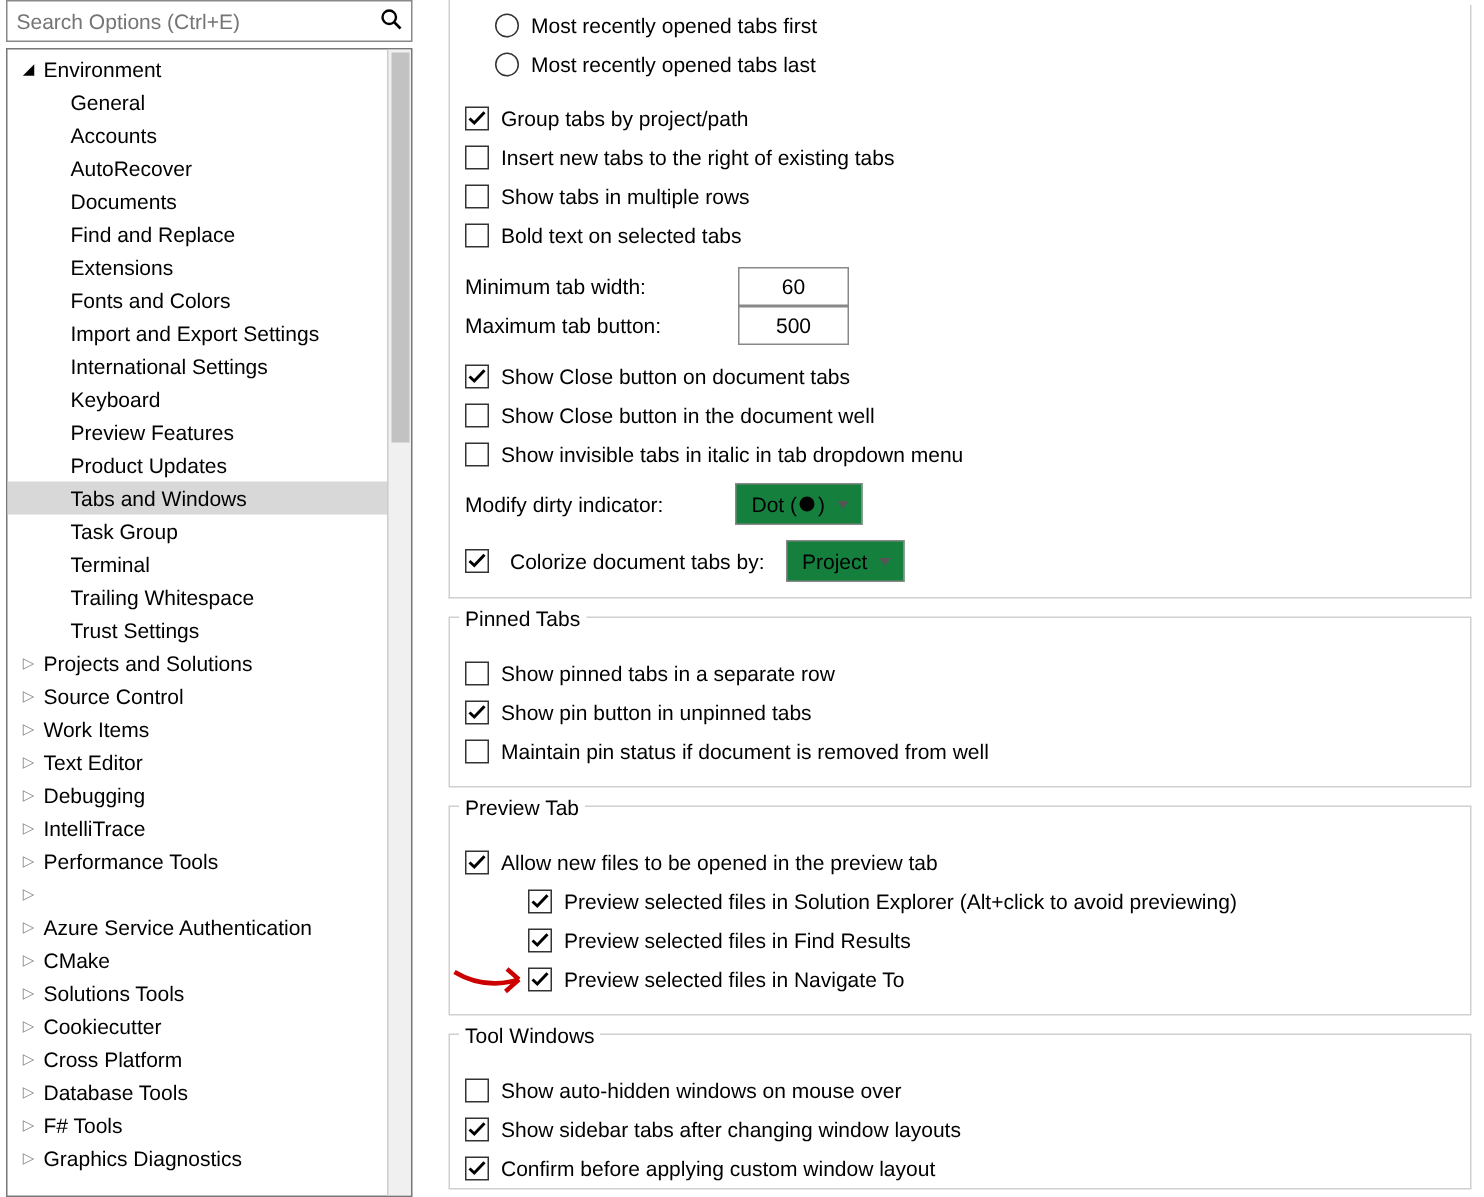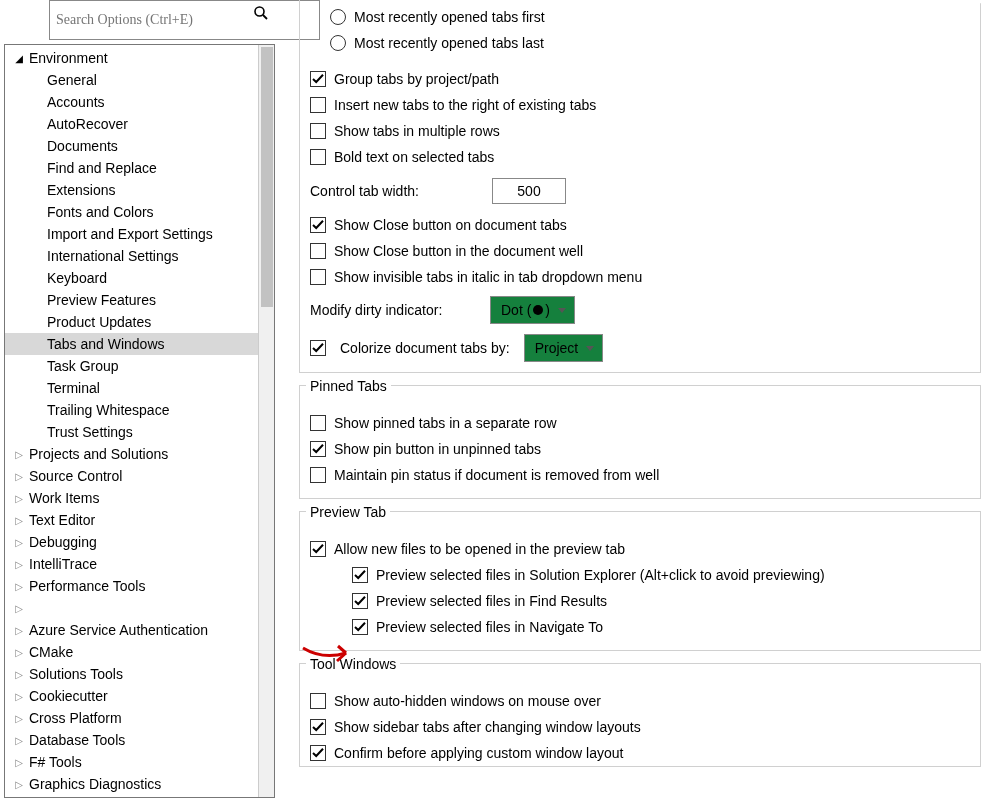--- a/index.html
+++ b/index.html
@@ -24,27 +24,26 @@
     width: 271px;
     display: flex;
     flex-direction: column;
   }
   .search-wrap {
     position: relative;
     margin: 0 0 4px 0;
   }
   .search-input {
     width: 100%;
-    height: 40px;
+    height: 28px;
     border: 1px solid #888;
     padding: 2px 28px 2px 6px;
     font-size: 14px;
-    font-family: Liberation Serif, serif;
+    font-family: Liberation Sans, sans-serif;
     color: #666;
-    margin-left: 45px;
   }
   .search-icon {
     position: absolute;
     right: 6px;
     top: 5px;
     width: 16px;
     height: 16px;
   }
   .tree-container {
     border: 1px solid #777;
@@ -373,22 +372,26 @@
       </div>
       <div class="row">
         <span class="chk"></span>
         <span class="lbl">Show tabs in multiple rows</span>
       </div>
       <div class="row" style="margin-bottom:8px;">
         <span class="chk"></span>
         <span class="lbl">Bold text on selected tabs</span>
       </div>
 
+      <div class="row num-row">
+        <span class="lbl">Minimum tab width:</span>
+        <input class="num-input" value="60" style="">
+      </div>
       <div class="row num-row" style="margin-bottom:8px;">
-        <span class="lbl">Control tab width:</span>
+        <span class="lbl">Maximum tab button:</span>
         <input class="num-input" value="500" style="">
       </div>
 
       <div class="row">
         <span class="chk checked">
             <svg viewBox="0 0 12 12">
               <path d="M1 6 L4.2 9 L11 1.8" fill="none" stroke="#000" stroke-width="2"></path>
             </svg>
           </span>
         <span class="lbl">Show Close button on document tabs</span>

